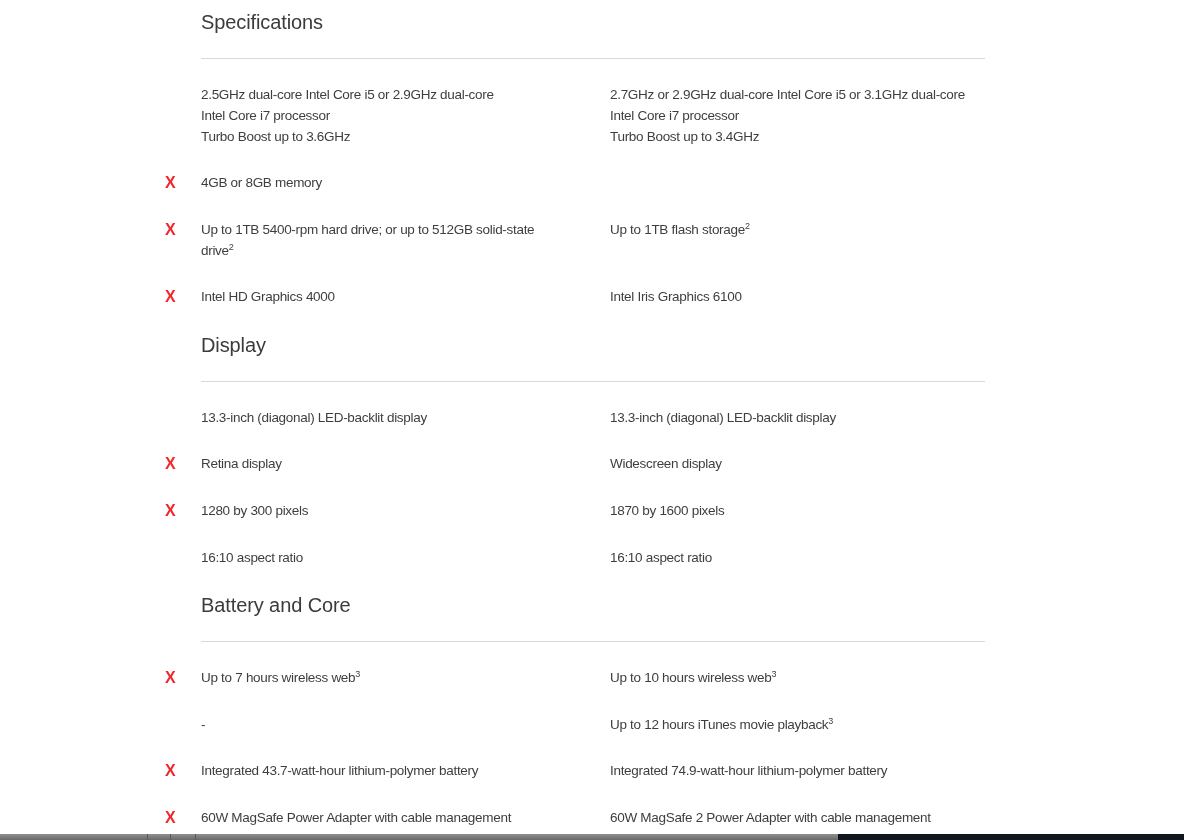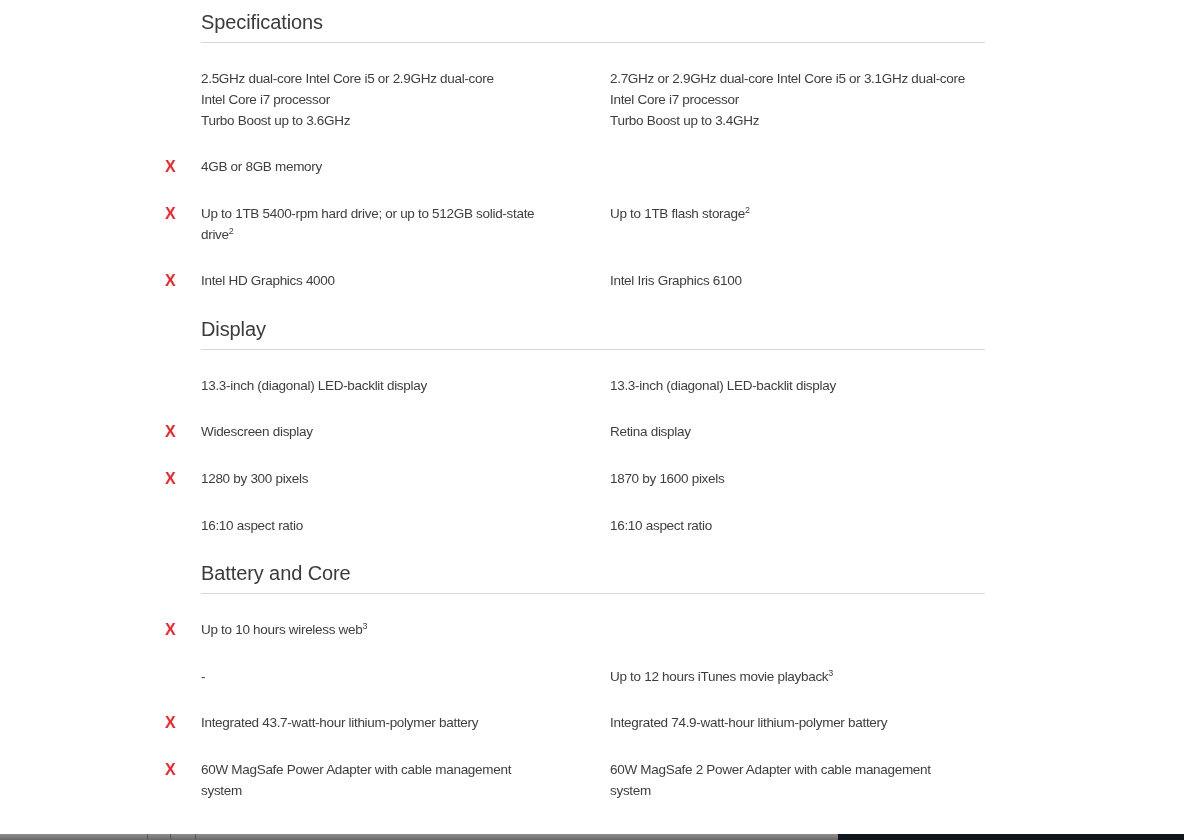--- a/index.html
+++ b/index.html
@@ -10,21 +10,21 @@
     color:#3e3e3e;
     overflow:hidden;
     position:relative;
   }
   .page { padding:10px 0 0 164px; }
 
   .section-header {
     margin-left:37px;
     width:784px;
     border-bottom:1px solid #d8d8d8;
-    padding-bottom:8px;
+    padding-bottom:24px;
   }
   .section + .section .section-header { margin-top:24px; }
   h2.section-title {
     margin:0;
     font-size:20px;
     line-height:24px;
     font-weight:400;
     color:#3b3b3b;
     letter-spacing:-0.1px;
   }
@@ -111,22 +111,22 @@
     <div class="rows">
 
       <div class="row">
         <div class="cell-x"></div>
         <div class="cell"><span>13.3-inch (diagonal) LED-backlit display</span><sup></sup></div>
         <div class="cell"><span>13.3-inch (diagonal) LED-backlit display</span><sup></sup></div>
       </div>
 
       <div class="row">
         <div class="cell-x"><span class="xmark">X</span></div>
+        <div class="cell"><span>Retina display</span><sup></sup></div>
         <div class="cell"><span>Widescreen display</span><sup></sup></div>
-        <div class="cell"><span>Retina display</span><sup></sup></div>
       </div>
 
       <div class="row">
         <div class="cell-x"><span class="xmark">X</span></div>
         <div class="cell"><span>1280 by 300 pixels</span><sup></sup></div>
         <div class="cell"><span>1870 by 1600 pixels</span><sup></sup></div>
       </div>
 
       <div class="row">
         <div class="cell-x"></div>
@@ -138,20 +138,21 @@
   </div>
 
   <div class="section">
     <div class="section-header">
       <h2 class="section-title">Battery and Core</h2>
     </div>
     <div class="rows">
 
       <div class="row">
         <div class="cell-x"><span class="xmark">X</span></div>
+        <div class="cell"><span>Up to 7 hours wireless web</span><sup>3</sup></div>
         <div class="cell"><span>Up to 10 hours wireless web</span><sup>3</sup></div>
       </div>
 
       <div class="row">
         <div class="cell-x"></div>
         <div class="cell"><span>-</span><sup></sup></div>
         <div class="cell"><span>Up to 12 hours iTunes movie playback</span><sup>3</sup></div>
       </div>
 
       <div class="row">

